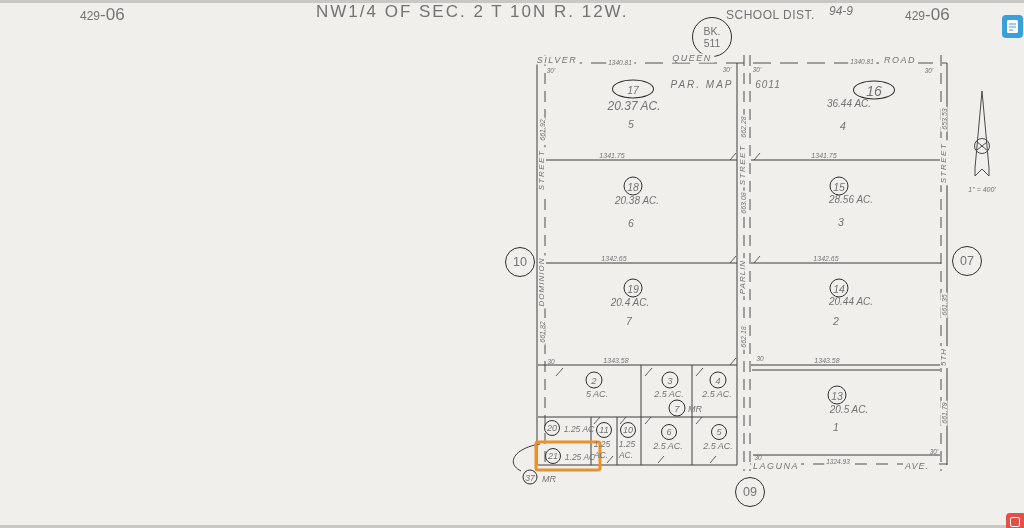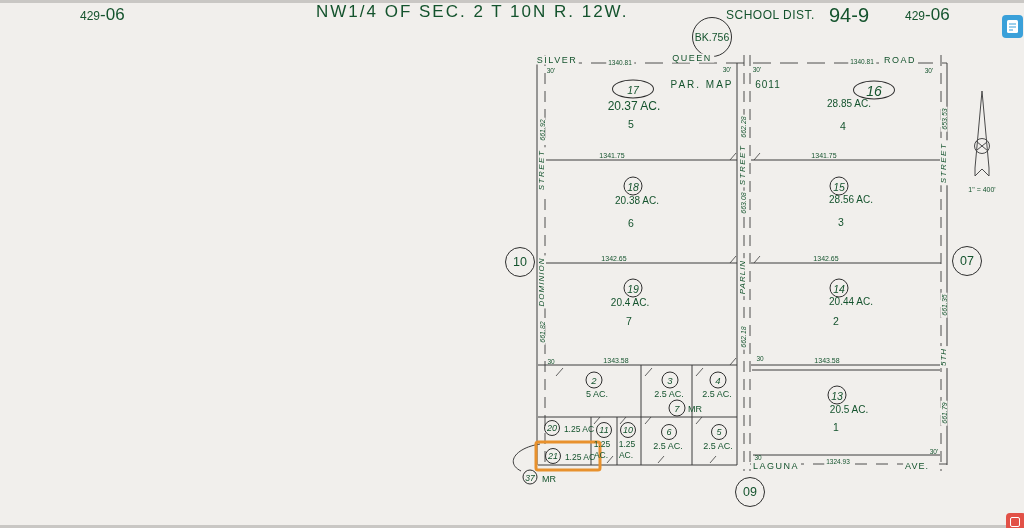--- a/index.html
+++ b/index.html
@@ -1,20 +1,20 @@
 <!DOCTYPE html>
 <html><head>
 <meta charset="utf-8">
 <style>
   html,body{margin:0;padding:0;background:#e8e6e3;}
   .canvas{position:relative;width:1024px;height:528px;background:#f1efec;overflow:hidden;
-          font-family:"Liberation Sans",sans-serif;color:#14532d;}
+          font-family:"Liberation Sans",sans-serif;color:#737373;}
   .strip{position:absolute;left:0;width:1024px;height:3px;background:#c9c7c4;}
   svg.linework{position:absolute;left:0;top:0;z-index:1;}
-  .lbl{position:absolute;z-index:3;transform:translate(-50%,-50%);
+  .lbl{position:absolute;z-index:3;transform:translate(-50%,-50%);font-style:italic;
        white-space:nowrap;line-height:1;}
   .v{position:absolute;z-index:3;transform:translate(-50%,-50%) rotate(-90deg);
      font-style:italic;white-space:nowrap;line-height:1;}
   .tlbl{position:absolute;z-index:3;white-space:nowrap;line-height:1;}
   .circ{position:absolute;z-index:3;transform:translate(-50%,-50%);border:1.2px solid #2f2f2f;
         border-radius:50%;display:flex;align-items:center;justify-content:center;
         font-style:italic;box-sizing:border-box;}
   .wbg{background:#f1efec;padding:0 2px;}
   .upright{font-style:normal;}
   .icon-blue{position:absolute;z-index:4;}
@@ -91,27 +91,27 @@
     </g>
 
     <rect x="536" y="442" width="64" height="28" rx="2" stroke="#e8912d" stroke-width="3" fill="none"></rect>
   </svg>
 
   <div class="tlbl" style="left:80px;top:6px">
     <span style="font-size:12px">429</span><span style="font-size:17px">-06</span>
   </div>
   <div class="tlbl" style="left:316px;top:3px;font-size:17px;letter-spacing:2px">NW1/4 OF SEC. 2 T 10N R. 12W.</div>
   <div class="tlbl" style="left:726px;top:9px;font-size:12px;letter-spacing:0.5px">SCHOOL DIST.</div>
-  <div class="tlbl" style="left:829px;top:5px;font-size:20px;">94-9</div>
+  <div class="tlbl" style="left:829px;top:5px;font-size:12px;font-style:italic">94-9</div>
   <div class="tlbl" style="left:905px;top:6px">
     <span style="font-size:12px">429</span><span style="font-size:17px">-06</span>
   </div>
-  <div class="circ upright" style="left:712px;top:37px;width:40px;height:40px;font-size:10.5px;flex-direction:row">
+  <div class="circ upright" style="left:712px;top:37px;width:40px;height:40px;font-size:10.5px;flex-direction:column">
     <div>BK.</div>
-    <div>756</div>
+    <div>511</div>
   </div>
 
   <svg class="icon-blue" style="left:1002px;top:15px" width="21" height="23" viewBox="0 0 21 23">
     <rect x="0" y="0" width="21" height="23" rx="4" fill="#3aa0d9"></rect>
     <rect x="5" y="5" width="11" height="13" rx="1.5" fill="#ffffff"></rect>
     <path d="M7 9 h7 M7 12 h7 M7 15 h4" stroke="#3aa0d9" stroke-width="1.2" fill="none"></path>
   </svg>
 
   <div class="icon-red"></div>
 
@@ -157,21 +157,21 @@
   <div class="lbl" style="left:826px;top:258px;font-size:7px">1342.65</div>
   <div class="lbl" style="left:616px;top:360px;font-size:7px">1343.58</div>
   <div class="lbl" style="left:827px;top:360px;font-size:7px">1343.58</div>
   <div class="lbl" style="left:760px;top:359px;font-size:6.5px">30</div>
 
   <div class="circ" style="left:633px;top:89px;width:42px;height:19px;font-size:10.5px">17</div>
   <div class="lbl" style="left:634px;top:106px;font-size:12px">20.37 AC.</div>
   <div class="lbl" style="left:631px;top:124px;font-size:10.5px">5</div>
 
   <div class="circ" style="left:874px;top:90px;width:42px;height:19px;font-size:14px">16</div>
-  <div class="lbl" style="left:849px;top:104px;font-size:10px">28.85 AC.</div>
+  <div class="lbl" style="left:849px;top:104px;font-size:10px">36.44 AC.</div>
   <div class="lbl" style="left:843px;top:126px;font-size:10.5px">4</div>
 
   <div class="circ" style="left:633px;top:186px;width:19px;height:19px;font-size:10.5px">18</div>
   <div class="lbl" style="left:637px;top:201px;font-size:10px">20.38 AC.</div>
   <div class="lbl" style="left:631px;top:223px;font-size:10.5px">6</div>
 
   <div class="circ" style="left:839px;top:186px;width:19px;height:19px;font-size:10.5px">15</div>
   <div class="lbl" style="left:851px;top:200px;font-size:10px">28.56 AC.</div>
   <div class="lbl" style="left:841px;top:222px;font-size:10.5px">3</div>
 

